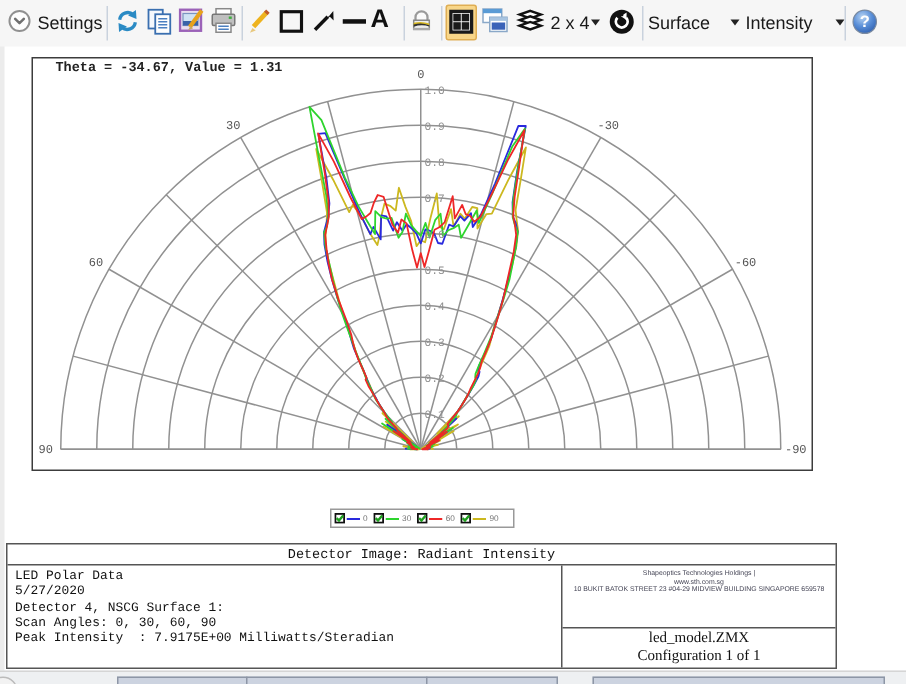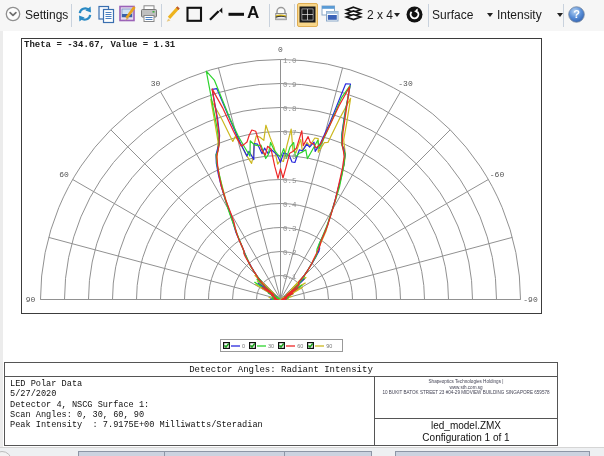--- a/index.html
+++ b/index.html
@@ -3,29 +3,29 @@
 <style>
 * { margin:0; padding:0; box-sizing:border-box; }
 html,body { width:604px; height:456px; overflow:hidden; background:#fff; }
 #app { position:absolute; left:0; top:0; width:500px; height:456px; font-family:"Liberation Sans", sans-serif; background:#fff; }
 .abs { position:absolute; }
 #toolbar { position:absolute; left:0; top:0; width:604px; height:31px; background:#f6f6f6; }
 .sep { position:absolute; top:4px; height:23px; width:1px; background:#c9d2dd; }
 .tbtxt { position:absolute; top:8px; font-size:12px; color:#1a1a1a; }
 .dd { display:inline-block; width:0; height:0; border-left:3.5px solid transparent; border-right:3.5px solid transparent; border-top:4px solid #222; margin-left:4px; margin-bottom:1px; }
 #plotframe { position:absolute; left:21px; top:38px; width:521px; height:276px; border:1px solid #3c3c3c; background:#fff; }
-#theta { position:absolute; left:2px; top:1px; font-family:"Liberation Mono", monospace; font-weight:bold; font-size:9px; color:#222; letter-spacing:0px; }
+#theta { position:absolute; left:15px; top:1px; font-family:"Liberation Mono", monospace; font-weight:bold; font-size:9px; color:#222; letter-spacing:0px; }
 #legend { position:absolute; left:220px; top:339px; width:123px; height:13px; border:1px solid #999; display:flex; align-items:center; padding-left:2px; }
 .lent { display:flex; align-items:center; margin-right:4px; }
 .ltxt { font-size:5.5px; color:#777; font-family:"Liberation Sans", sans-serif; margin-left:1px; }
 #table { position:absolute; left:4px; top:362px; width:554px; height:84px; border:1px solid #555; background:#fff; }
 #thead { position:absolute; left:0; top:0; width:100%; height:14px; border-bottom:1px solid #555; text-align:center; font-family:"Liberation Mono", monospace; font-size:9px; color:#111; line-height:14px; }
 #tleft { position:absolute; left:0; top:14px; width:370px; bottom:0; border-right:1px solid #555; padding:2px 0 0 5px; font-family:"Liberation Mono", monospace; font-size:8.6px; line-height:10.3px; color:#111; white-space:pre; }
 #trt { position:absolute; left:370px; top:14px; right:0; height:42px; border-bottom:1px solid #555; text-align:center; padding-top:2px; font-family:"Liberation Sans", sans-serif; font-size:4.6px; line-height:5.6px; color:#445; }
-#trb { position:absolute; left:370px; bottom:0; right:0; height:27px; text-align:center; font-family:Liberation Sans, sans-serif; font-size:10px; line-height:11.5px; color:#111; padding-top:2px; }
+#trb { position:absolute; left:370px; bottom:0; right:0; height:27px; text-align:center; font-family:Liberation Serif, serif; font-size:10px; line-height:11.5px; color:#111; padding-top:2px; }
 #bottombar { position:absolute; left:0; top:447px; width:604px; height:9px; background:#eef0f2; border-top:1px solid #d5d5d5; }
 .bcell { position:absolute; top:3px; height:8px; background:#ccd3e0; border:1px solid #8d96a6; }
 </style></head>
 <body>
 <div id="app">
 
 <div class="abs" style="left:0;top:0;width:3px;height:456px;background:#ececec;"></div>
 
 <div id="toolbar">
   <svg class="abs" style="left:5px;top:6px" width="16" height="16" viewBox="0 0 16 16">
@@ -241,21 +241,21 @@
           <path d="M1.4 3.4 L3 5 L5.8 1.6" stroke="#1fa01f" stroke-width="1.6" fill="none"></path>
         </svg>
 <svg width="9" height="4" viewBox="0 0 9 4" style="display:block;margin:0 1px">
           <line x1="0" y1="2" x2="9" y2="2" stroke="#ccb81f" stroke-width="1.3"></line>
         </svg>
 <span class="ltxt">90</span>
       </div>
 </div>
 
 <div id="table">
-  <div id="thead">Detector Angles: Radiant Intensity</div>
+  <div id="thead">Detector Image: Radiant Intensity</div>
   <div id="tleft">LED Polar Data
 5/27/2020
 Detector 4, NSCG Surface 1:
 Scan Angles: 0, 30, 60, 90
 Peak Intensity  : 7.9175E+00 Milliwatts/Steradian</div>
   <div id="trt">Shapeoptics Technologies Holdings |<br>www.sth.com.sg<br>10 BUKIT BATOK STREET 23 #04-29 MIDVIEW BUILDING SINGAPORE 659578</div>
   <div id="trb">led_model.ZMX<br>Configuration 1 of 1</div>
 </div>
 
 <div id="bottombar">

